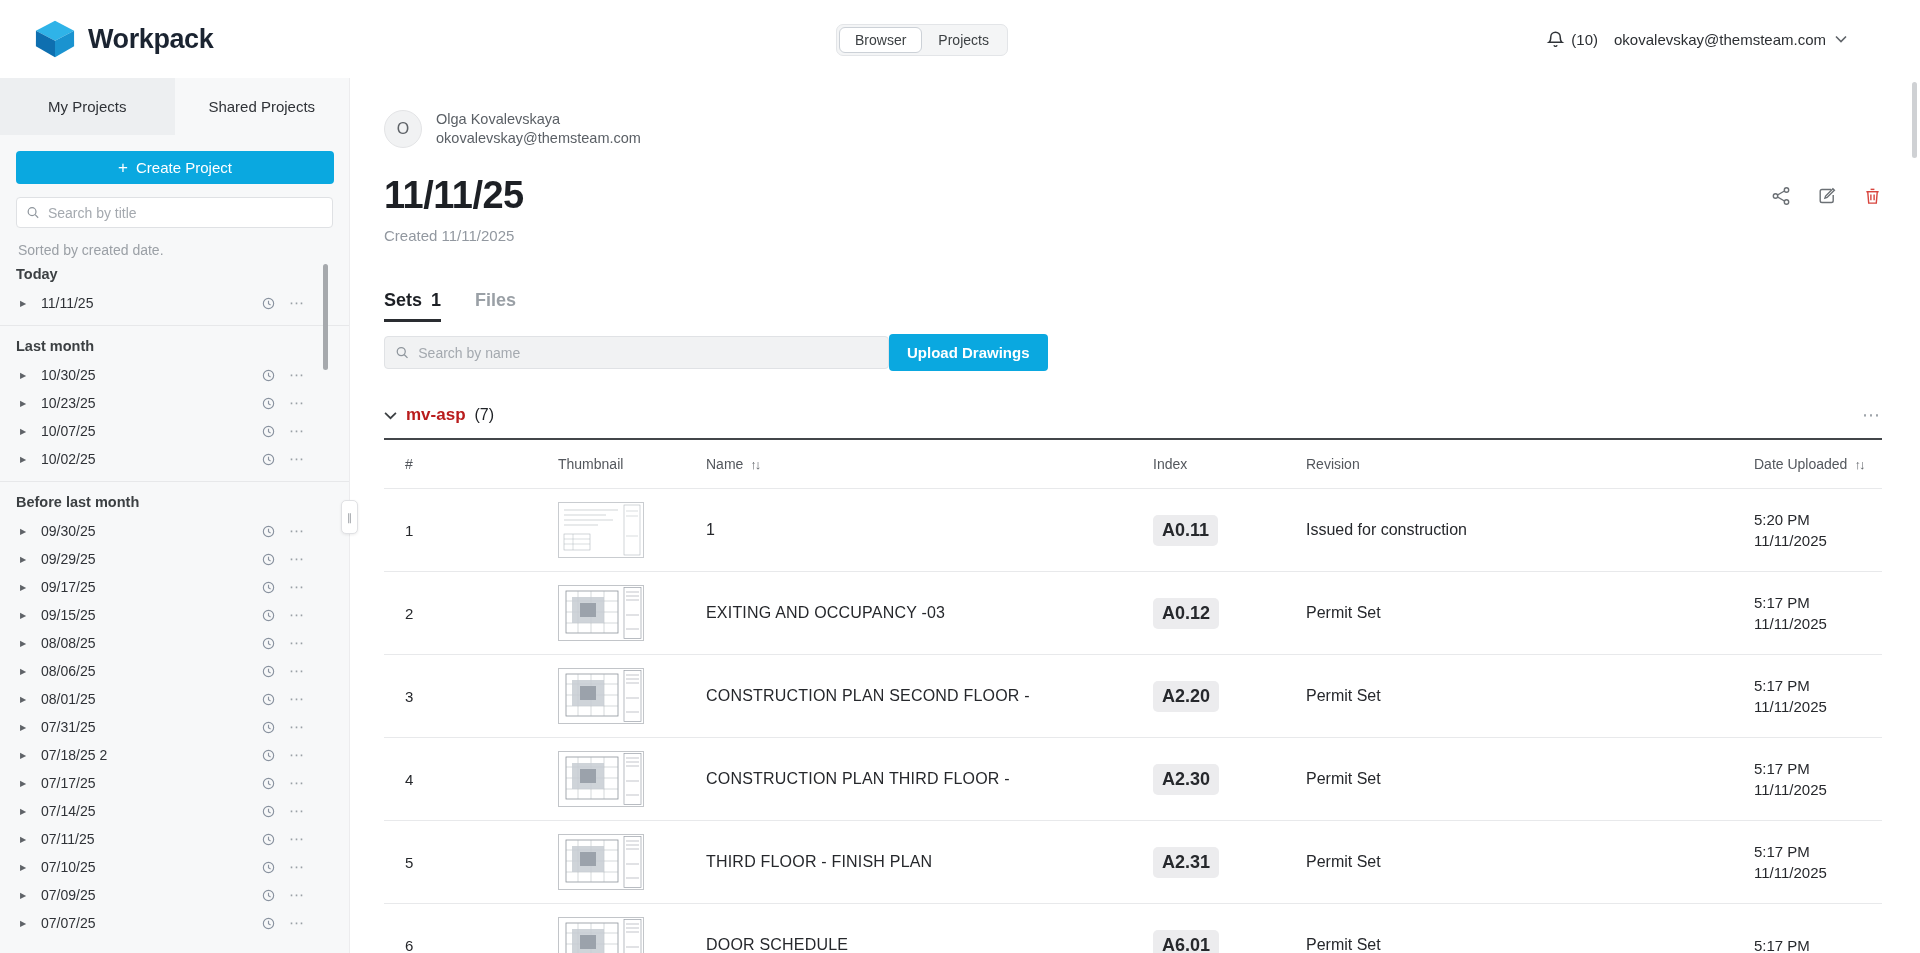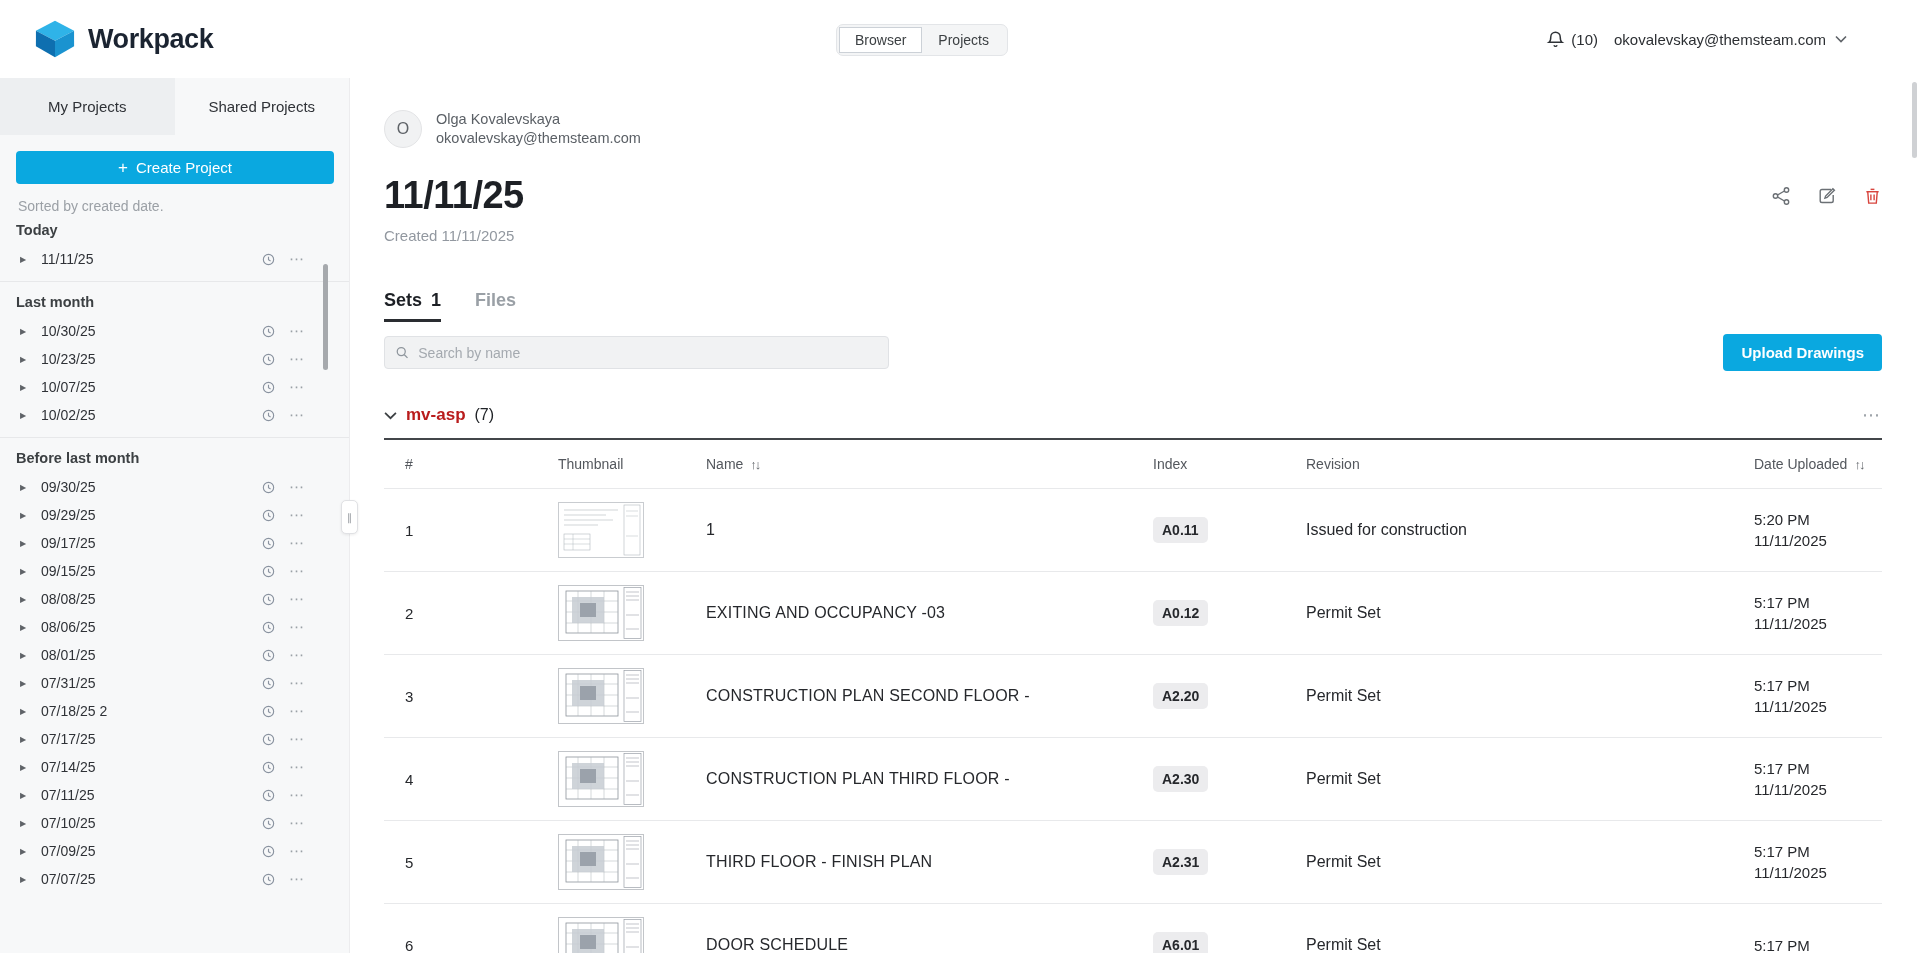--- a/index.html
+++ b/index.html
@@ -7,21 +7,21 @@
               font-family:"Liberation Sans", sans-serif; color:#26282c; }
 
   
   .top { height:78px; background:#fff; display:flex; align-items:center;
          padding:0 73px 0 33px; position:relative; }
   .logo { display:flex; align-items:center; gap:11px; cursor:pointer; }
   .logo-text { font-size:27px; font-weight:700; color:#1b2431; letter-spacing:-0.4px; }
   .seg { position:absolute; left:836px; top:24px; height:32px; background:#f4f5f6;
          border:1px solid #e3e5e8; border-radius:7px; display:flex; align-items:center; padding:2px; }
   .seg-btn { height:26px; padding:0 15px; font-size:14px; color:#3c4043; display:flex;
-             align-items:center; border-radius:0; cursor:pointer; border:1px solid transparent; }
+             align-items:center; border-radius:6px; cursor:pointer; border:1px solid transparent; }
   .seg-btn.active { background:#fff; border-color:#ccd1d7; }
   .top-right { margin-left:auto; display:flex; align-items:center; }
   .notif-count { font-size:15px; color:#2c2f33; margin:0 16px 0 5px; }
   .user-email { font-size:15px; color:#2c2f33; }
   .user-chevron { margin-left:9px; display:flex; }
 
   
   .app { display:flex; height:875px; position:relative; }
 
   
@@ -68,21 +68,21 @@
   .doc-actions { display:flex; align-items:center; gap:26px; }
   .icon-btn { background:none; border:none; cursor:pointer; display:flex; padding:0; }
   .created { margin-top:10px; font-size:15px; color:#9298a0; }
 
   .view-tabs { margin-top:46px; display:flex; gap:34px; align-items:flex-end; }
   .vtab { font-size:18px; font-weight:700; color:#1d2025; padding-bottom:11px; position:relative;
           display:flex; gap:9px; cursor:pointer; }
   .vtab.active::after { content:''; position:absolute; left:0; right:0; bottom:0; height:3px; background:#2a2d31; }
   .vtab.inactive { color:#9aa0a6; }
 
-  .toolbar { margin-top:12px; display:flex; justify-content:space-between; align-items:center; width:1498px; }
+  .toolbar { margin-top:12px; display:flex; align-items:center; width:1498px; }
   .name-search { width:505px; height:33px; background:#f1f2f3; border:1px solid #e0e2e5;
                  border-radius:4px; display:flex; align-items:center; padding:0 10px; gap:9px; }
   .upload-btn { height:37px; padding:0 18px; background:#0aa8e0; color:#fff; border:none;
                 border-radius:4px; font-size:15px; font-weight:600; cursor:pointer; }
 
   .set-group-row { margin-top:33px; width:1498px; display:flex; align-items:center; gap:9px;
                    padding-bottom:12px; border-bottom:2px solid #43464a; }
   .group-name { font-size:17px; font-weight:700; color:#b91c1c; }
   .group-count { font-size:16px; color:#202327; }
   .group-more { margin-left:auto; color:#9aa0a6; font-size:18px; letter-spacing:2px; cursor:pointer; }
@@ -91,21 +91,21 @@
   .t-row { display:grid; grid-template-columns:174px 148px 447px 153px 448px 128px;
            align-items:center; border-bottom:1px solid #e8e9eb; height:83px; }
   .t-head { height:49px; font-size:14px; color:#53575d; }
   .t-head .hcell { display:flex; align-items:center; gap:7px; }
   .t-head .num { padding-left:21px; }
   .sort-ic { font-size:13px; letter-spacing:-2px; color:#5f6368; cursor:pointer; }
   .num-cell { padding-left:21px; font-size:15px; }
   .thumb { width:86px; height:56px; display:block; cursor:pointer; }
   .name-cell { font-size:16px; color:#26282c; letter-spacing:0.2px; cursor:pointer; }
   .badge { display:inline-block; background:#ececee; border-radius:5px; padding:5px 9px;
-           font-size:14px; font-weight:700; color:#26282c; }
+           font-size:18px; font-weight:700; color:#26282c; }
   .rev-cell { font-size:16px; color:#26282c; }
   .date-cell { font-size:15px; color:#26282c; line-height:21px; }
 
   .page-scroll-thumb { position:absolute; right:3px; top:4px; width:5px; height:76px;
                        background:#cfd1d4; border-radius:3px; }
 </style>
 </head>
 <body>
 
 <div class="top">
@@ -144,20 +144,27 @@
     <div class="sb-tabs">
       <div class="sb-tab inactive">My Projects</div>
       <div class="sb-tab active">Shared Projects</div>
     </div>
 
     <button class="create-btn">
       <span class="create-plus">+</span>
       <span>Create Project</span>
     </button>
 
+    <div class="sb-search">
+      <svg width="15" height="15" viewBox="0 0 16 16">
+        <circle cx="7" cy="7" r="4.5" fill="none" stroke="#8e959c" stroke-width="1.4"></circle>
+        <line x1="10.5" y1="10.5" x2="14" y2="14" stroke="#8e959c" stroke-width="1.4"></line>
+      </svg>
+      <input type="text" placeholder="Search by title" style="">
+    </div>
 
     <div class="sort-note">Sorted by created date.</div>
 
     <div class="sb-list">
         <div class="sb-group">
           <div class="sb-group-label">Today</div>
           <div class="sb-item">
             <span class="sb-caret">▶</span>
             <span class="sb-date">11/11/25</span>
             <span class="sb-icons">

